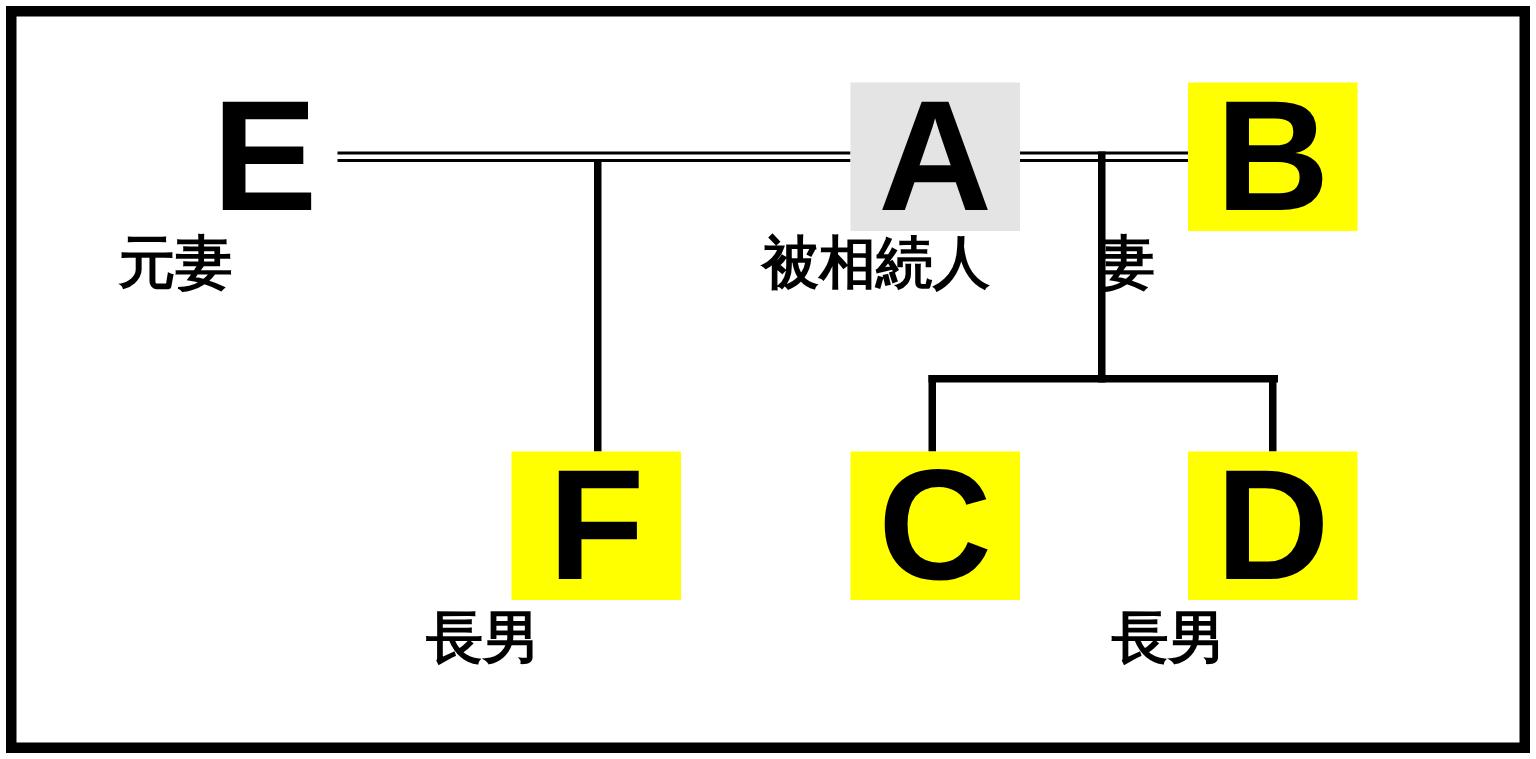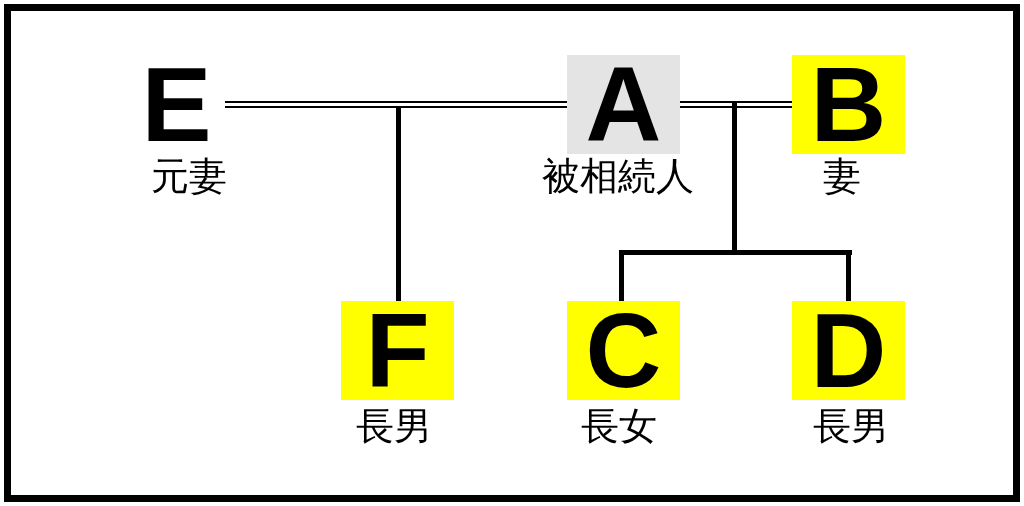--- a/index.html
+++ b/index.html
@@ -52,23 +52,22 @@
     justify-content: center;
     font-size: 105px;
     font-weight: bold;
     color: #000000;
     line-height: 99px;
   }
   .label {
     position: absolute;
     width: 220px;
     font-size: 38px;
-    font-weight: normal;
+    font-weight: bold;
     color: #000000;
-    text-align: center;
     line-height: 44px;
     white-space: nowrap;
   }
   #box-e { left: 120px; top: 55px; }
   #box-a { left: 567px; top: 55px; }
   #box-b { left: 792px; top: 55px; }
   #box-f { left: 341px; top: 301px; }
   #box-c { left: 567px; top: 301px; }
   #box-d { left: 792px; top: 301px; }
   #label-e { left: 79px;  top: 154px; }  
@@ -99,18 +98,17 @@
   <div class="box" id="box-a" style="background-color: rgb(228, 228, 228);">A</div>
   <div class="label" id="label-a">被相続人</div>
 
   <div class="box" id="box-b" style="background-color: rgb(255, 255, 0);">B</div>
   <div class="label" id="label-b">妻</div>
 
   <div class="box" id="box-f" style="background-color: rgb(255, 255, 0);">F</div>
   <div class="label" id="label-f">長男</div>
 
   <div class="box" id="box-c" style="background-color: rgb(255, 255, 0);">C</div>
-  <div class="label" id="label-c">長女</div>
 
   <div class="box" id="box-d" style="background-color: rgb(255, 255, 0);">D</div>
   <div class="label" id="label-d">長男</div>
 
 </div>
 
 </body></html>

